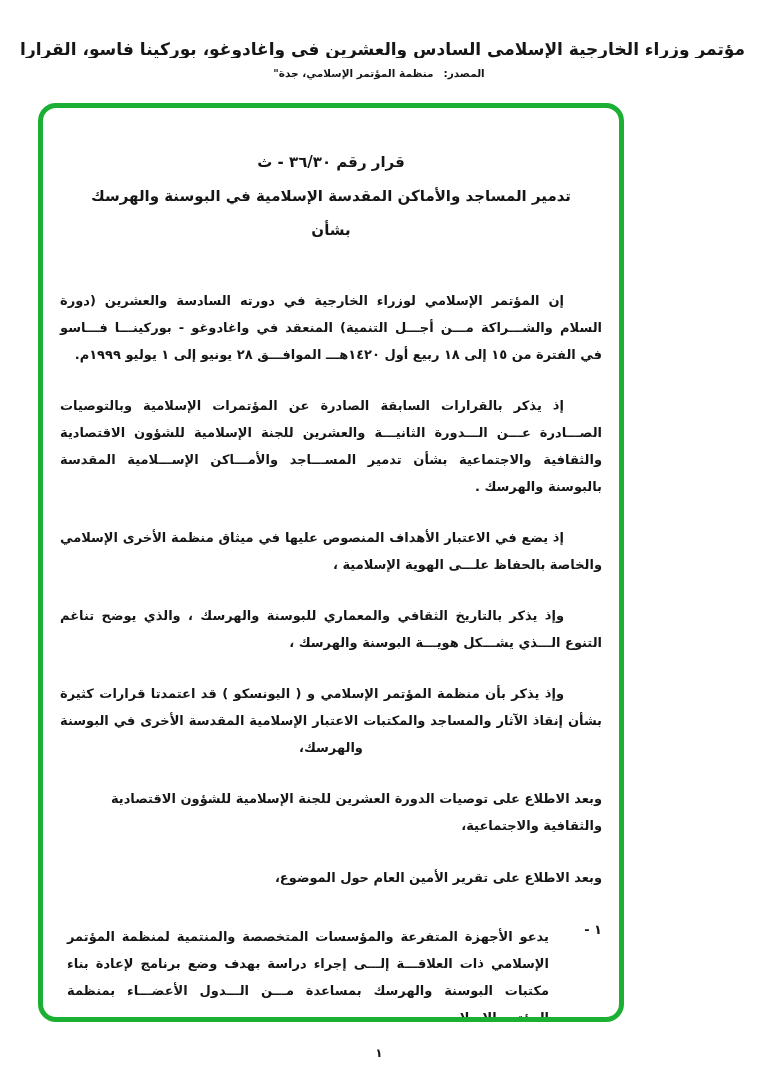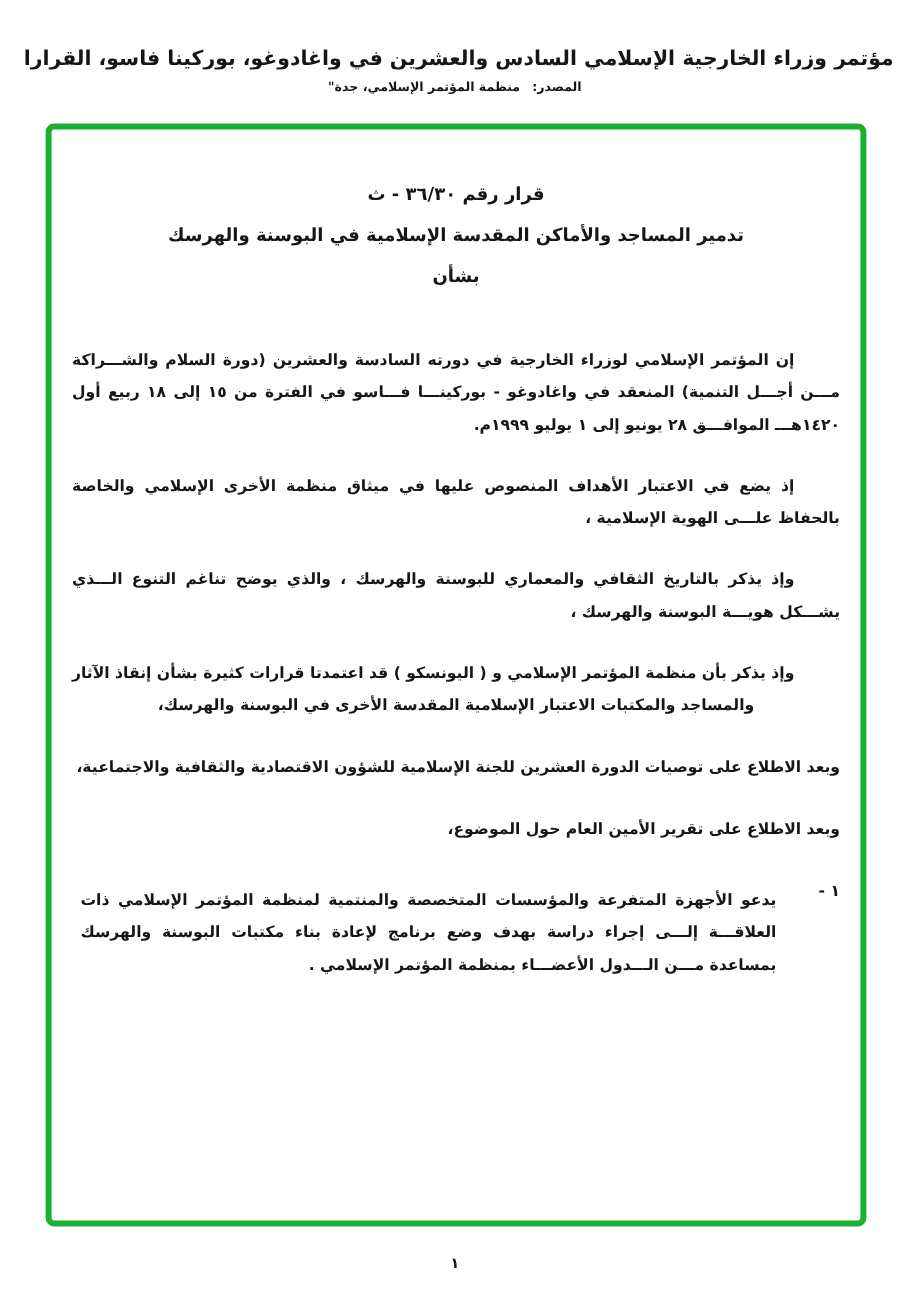--- a/index.html
+++ b/index.html
@@ -33,23 +33,23 @@
     top: 66px; left: 0; right: 0;
     display: flex;
     justify-content: center;
     gap: 10px;
     font-size: 10.5px;
     line-height: 15px;
   }
   .green-box {
     position: absolute;
     left: 38px; top: 103px;
-    width: 684px; height: 919px;
+    width: 586px; height: 919px;
     border: 5px solid var(--green);
-    border-radius: 7px;
+    border-radius: 18px;
     padding: 30px 17px 3px 17px;
     overflow: hidden;
     background: var(--paper);
   }
   .title { text-align: center; font-size: 15px; line-height: 21px; }
   .t1 { margin: 14px 0 0 0; }
   .t2 { margin: 13px 0 0 0; }
   .t3 { margin: 13px 0 0 0; }
   .body-text { margin-top: 46px; font-size: 13px; line-height: 27px; }
   .para {
@@ -96,20 +96,21 @@
     <div class="title t1">قرار رقم ٣٦/٣٠ - ث</div>
 
     <div class="title t3">تدمير المساجد والأماكن المقدسة الإسلامية في البوسنة والهرسك</div>
 
     <div class="title t2">بشأن</div>
 
     <div class="body-text">
 
       <p class="para">إن المؤتمر الإسلامي لوزراء الخارجية في دورته السادسة والعشرين (دورة السلام والشـــراكة مـــن أجـــل التنمية) المنعقد في واغادوغو - بوركينـــا فـــاسو في الفترة من ١٥ إلى ١٨ ربيع أول ١٤٢٠هـــ الموافـــق ٢٨ يونيو إلى ١ يوليو ١٩٩٩م.</p>
 
+      <p class="para">إذ يذكر بالقرارات السابقة الصادرة عن المؤتمرات الإسلامية وبالتوصيات الصـــادرة عـــن الـــدورة الثانيـــة والعشرين للجنة الإسلامية للشؤون الاقتصادية والثقافية والاجتماعية بشأن تدمير المســـاجد والأمـــاكن الإســـلامية المقدسة بالبوسنة والهرسك .</p>
 
       <p class="para">إذ يضع في الاعتبار الأهداف المنصوص عليها في ميثاق منظمة الأخرى الإسلامي والخاصة بالحفاظ علـــى الهوية الإسلامية ،</p>
 
       <p class="para">وإذ يذكر بالتاريخ الثقافي والمعماري للبوسنة والهرسك ، والذي يوضح تناغم التنوع الـــذي يشـــكل هويـــة البوسنة والهرسك ،</p>
 
 
       <p class="para center-last">وإذ يذكر بأن منظمة المؤتمر الإسلامي و ( اليونسكو ) قد اعتمدتا قرارات كثيرة بشأن إنقاذ الآثار والمساجد والمكتبات الاعتبار الإسلامية المقدسة الأخرى في البوسنة والهرسك،</p>
 
       <p class="para single">وبعد الاطلاع على توصيات الدورة العشرين للجنة الإسلامية للشؤون الاقتصادية والثقافية والاجتماعية،</p>
 

